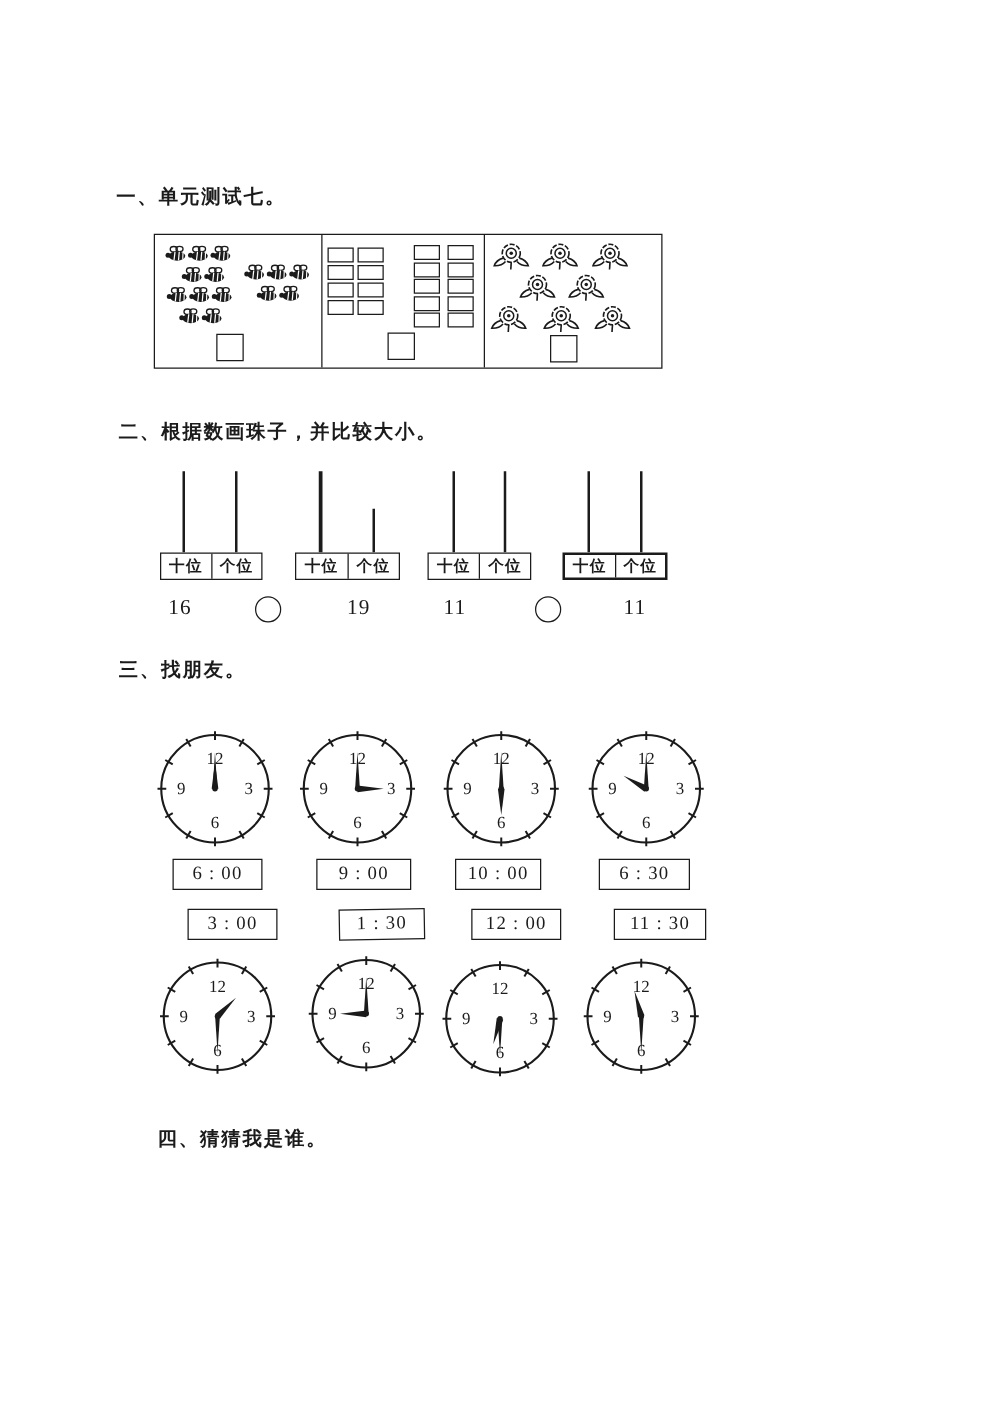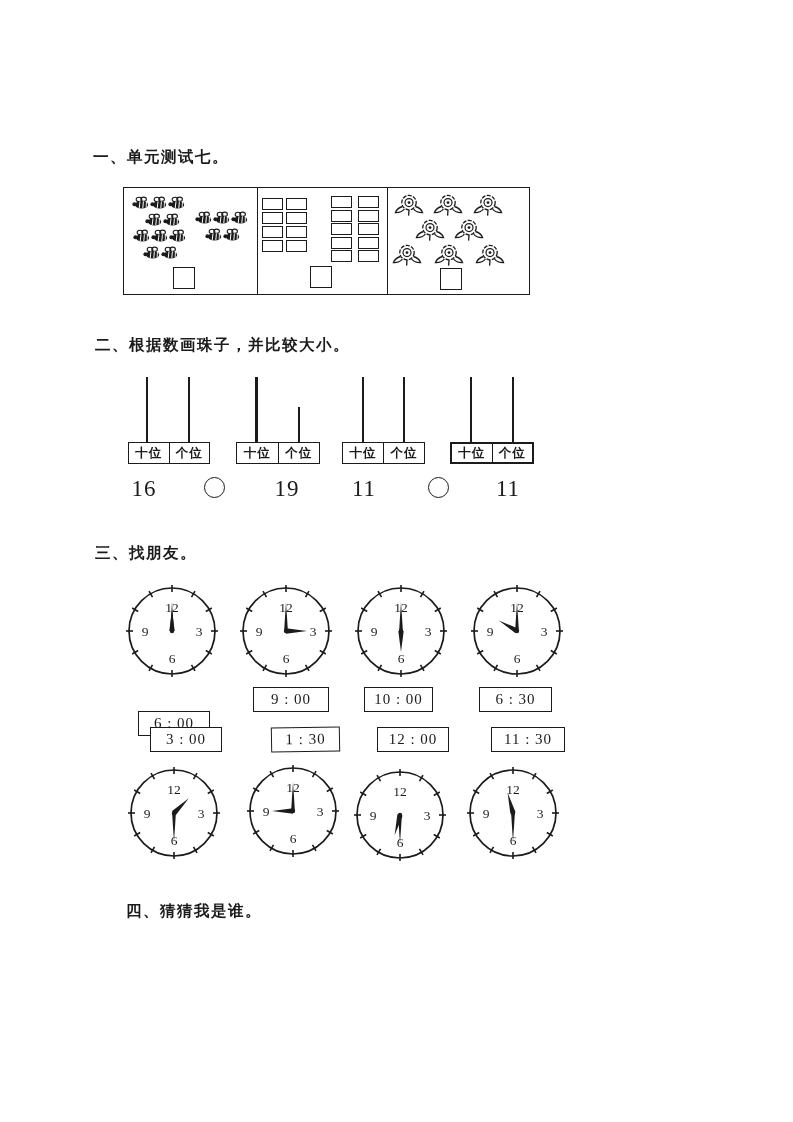--- a/index.html
+++ b/index.html
@@ -37,21 +37,21 @@
   .stand .cell + .cell { border-left:1.5px solid #1b1b1b; }
   .stand-1 { left:128px; width:82px; }
   .stand-2 { left:236px; width:84px; }
   .stand-3 { left:342px; width:83px; }
   .stand-4 { left:450px; width:84px; border-width:2.5px; }
   .rod { position:absolute; width:2px; background:#1b1b1b; top:377px; height:65px; }
   .rod.thick { width:3px; }
   .rod.short { top:407px; height:35px; }
   .num {
     position:absolute; top:476px; width:44px; text-align:center;
-    font-family:"Liberation Serif", serif; font-size:23px; letter-spacing:1px;
+    font-family:"Liberation Serif", serif; font-size:17px; letter-spacing:1px;
   }
   .cmp-circle {
     position:absolute; top:477px; width:19px; height:19px;
     border:1.6px solid #1b1b1b; border-radius:50%; background:#fff;
   }
   
   .clock { position:absolute; width:94px; height:94px; }
   .tcard {
     position:absolute; height:23px; border:1.7px solid #1b1b1b;
     display:flex; align-items:center; justify-content:center;
@@ -324,23 +324,23 @@
     <div class="cell">个位</div>
   </div>
 
   <div class="num" style="left:122px;">16</div>
   <div class="cmp-circle" style="left:204px;"></div>
   <div class="num" style="left:265px;">19</div>
   <div class="num" style="left:342px;">11</div>
   <div class="cmp-circle" style="left:428px;"></div>
   <div class="num" style="left:486px;">11</div>
 
-  <div class="sec-head" style="left:95px; top:543px;">三、找朋友。</div>
-
-  <div class="tcard" style="left:138px; top:687px; width:70px;margin-top:24px;">6 : 00</div>
+  <div class="sec-head" style="left:95px; top:526px;">三、找朋友。</div>
+
+  <div class="tcard" style="left:138px; top:687px; width:70px;">6 : 00</div>
   <div class="tcard" style="left:253px; top:687px; width:74px;">9 : 00</div>
   <div class="tcard" style="left:364px; top:687px; width:67px;">10 : 00</div>
   <div class="tcard" style="left:479px; top:687px; width:71px;text-align:right;">6 : 30</div>
 
   <div class="tcard" style="left:150px; top:727px; width:70px;">3 : 00</div>
   <div class="tcard" style="left:271px; top:727px; width:67px; transform:rotate(-1deg);">1 : 30</div>
   <div class="tcard" style="left:377px; top:727px; width:70px;">12 : 00</div>
   <div class="tcard" style="left:491px; top:727px; width:72px;">11 : 30</div>
 
   <div class="sec-head" style="left:126px; top:901px;">四、猜猜我是谁。</div>

